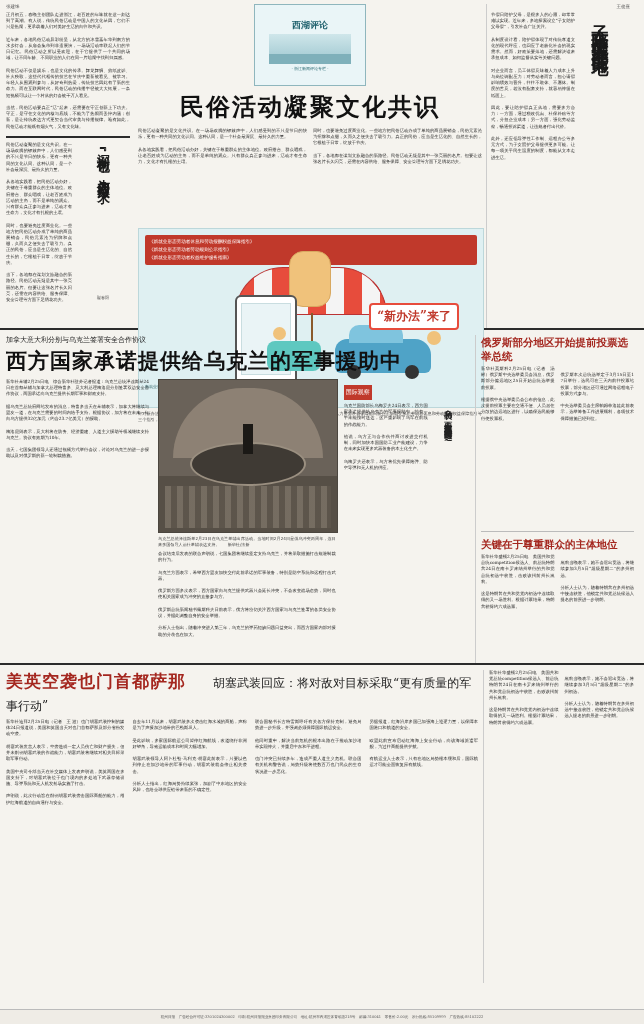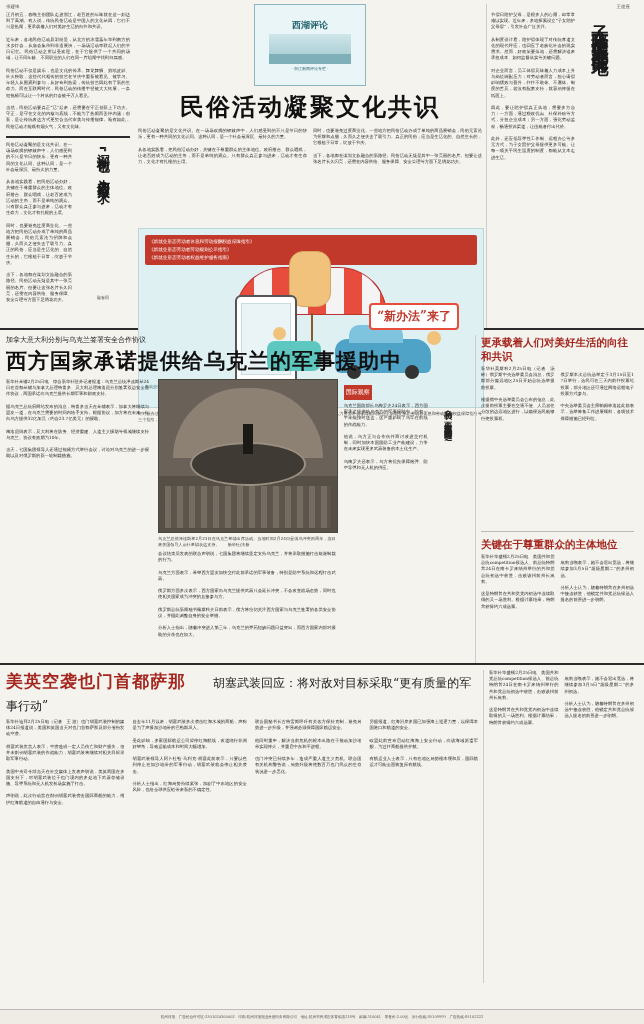--- a/index.html
+++ b/index.html
@@ -312,21 +312,21 @@
 乌梅罗夫还表示，乌方将优先保障炮弹、防空导弹和无人机的供应。</div>
               <div style="width:40px;display:flex;justify-content:center;">
                 <div class="vert vert-sub">乌防长：西方半数军援未能按时送达</div>
               </div>
             </div>
           </div>
         </div>
       </div>
 
       <div class="mid-right">
-        <div class="rbox-title">更承载着人们对美好生活的向往和共识</div>
+        <div class="rbox-title">俄罗斯部分地区开始提前投票选举总统</div>
         <div class="col-text two-col" style="white-space:pre-wrap;height:160px;overflow:hidden;">新华社莫斯科2月25日电（记者　汤彬）俄罗斯中央选举委员会消息，俄罗斯部分偏远地区25日开始总统选举提前投票。
 
 根据俄中央选举委员会公布的信息，此次提前投票主要在交通不便、人员居住分散的边远地区进行，以确保选民能够行使投票权。
 
 俄罗斯本次总统选举定于3月15日至17日举行，选民可在三天内前往投票站投票，部分地区还可通过网络远程电子投票方式参与。
 
 中央选举委员会主席帕姆菲洛娃此前表示，选举筹备工作进展顺利，各项技术保障措施已经到位。</div>
         <div class="rbox-rule"></div>
         <div class="rbox-title">关键在于尊重群众的主体地位</div>
         <div class="col-text two-col" style="white-space:pre-wrap;height:120px;overflow:hidden;">新华社华盛顿2月25日电　美国共和党总统competition候选人、前总统特朗普24日在南卡罗来纳州举行的共和党总统初选中获胜，击败该州前州长黑莉。

